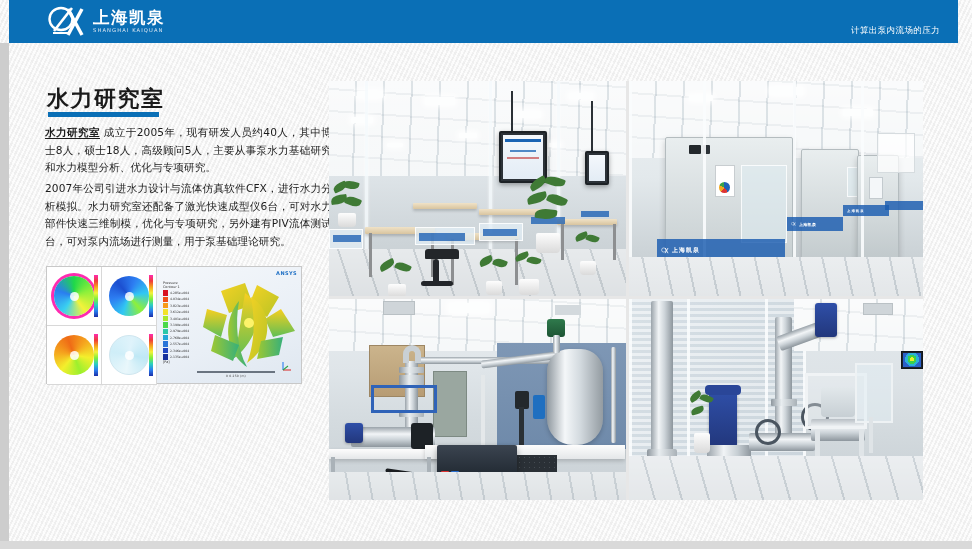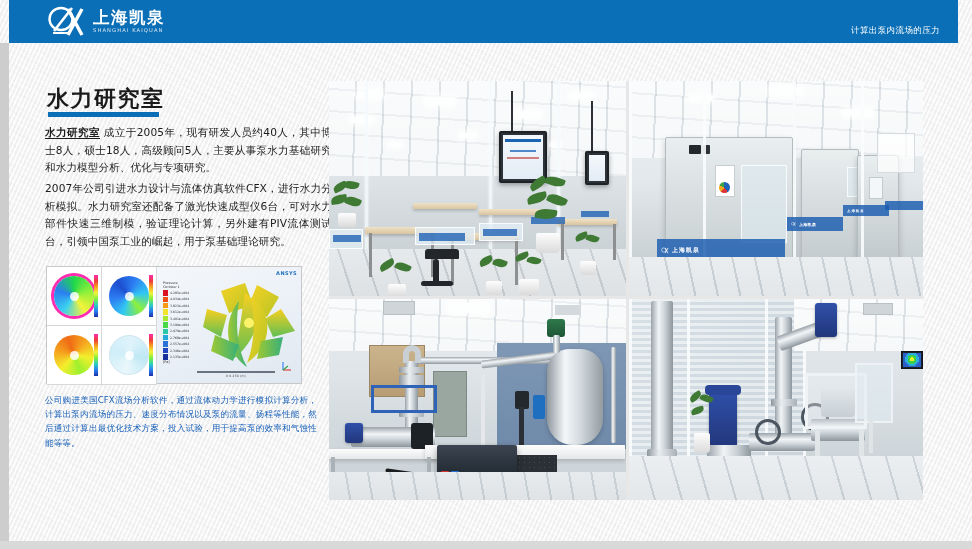--- a/index.html
+++ b/index.html
@@ -324,21 +324,21 @@
   </div>
 
   <div class="title">水力研究室</div>
   <div class="title-bar"></div>
 
   <p class="para para1">
     <span class="lead">水力研究室</span>
     <span>成立于2005年，现有研发人员约40人，其中博士8人，硕士18人，高级顾问5人，主要从事泵水力基础研究和水力模型分析、优化与专项研究。</span>
   </p>
 
-  <p class="para para2">2007年公司引进水力设计与流体仿真软件CFX，进行水力分析模拟。水力研究室还配备了激光快速成型仪6台，可对水力部件快速三维制模，验证理论计算，另外建有PIV流体测试台，引领中国泵工业的崛起，用于泵基础理论研究。</p>
+  <p class="para para2">2007年公司引进水力设计与流体仿真软件CFX，进行水力分析模拟。水力研究室还配备了激光快速成型仪6台，可对水力部件快速三维制模，优化与专项研究，另外建有PIV流体测试台，可对泵内流场进行测量，用于泵基础理论研究。</p>
 
   <div class="cfd">
     <div class="cfd-left">
       <div class="cfd-cell">
         <div class="imp imp1"></div>
         <div class="cbar"></div>
       </div>
       <div class="cfd-cell">
         <div class="imp imp2"></div>
         <div class="cbar"></div>
@@ -441,21 +441,20 @@
         <path d="M3 11 L8 7" stroke="#2aa34a" stroke-width="1.1"></path>
       </svg>
 
       <div class="scalebar">
         <div class="bar"></div>
         <div class="lbl">0   0.250 (m)</div>
       </div>
     </div>
   </div>
 
-  <p class="caption">公司购进美国CFX流场分析软件，通过流体动力学进行模拟计算分析，计算出泵内流场的压力、速度分布情况以及泵的流量、扬程等性能，然后通过计算出最优化技术方案，投入试验，用于提高泵的效率和气蚀性能等等。</p>
 
   <div class="photos">
 
     <div class="ph p1">
       <div class="ceiling"></div>
       <div class="panel-light" style="left:28px;top:10px;width:26px;height:7px"></div>
       <div class="panel-light" style="left:96px;top:16px;width:30px;height:8px"></div>
       <div class="panel-light" style="left:22px;top:36px;width:22px;height:6px"></div>
       <div class="panel-light" style="left:186px;top:30px;width:26px;height:7px"></div>
       <div class="panel-light" style="left:240px;top:12px;width:24px;height:6px"></div>

